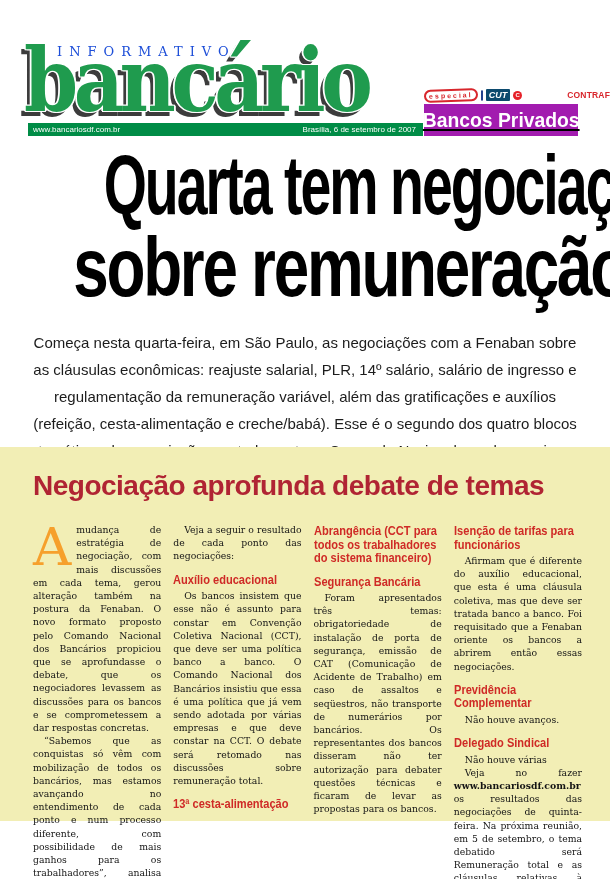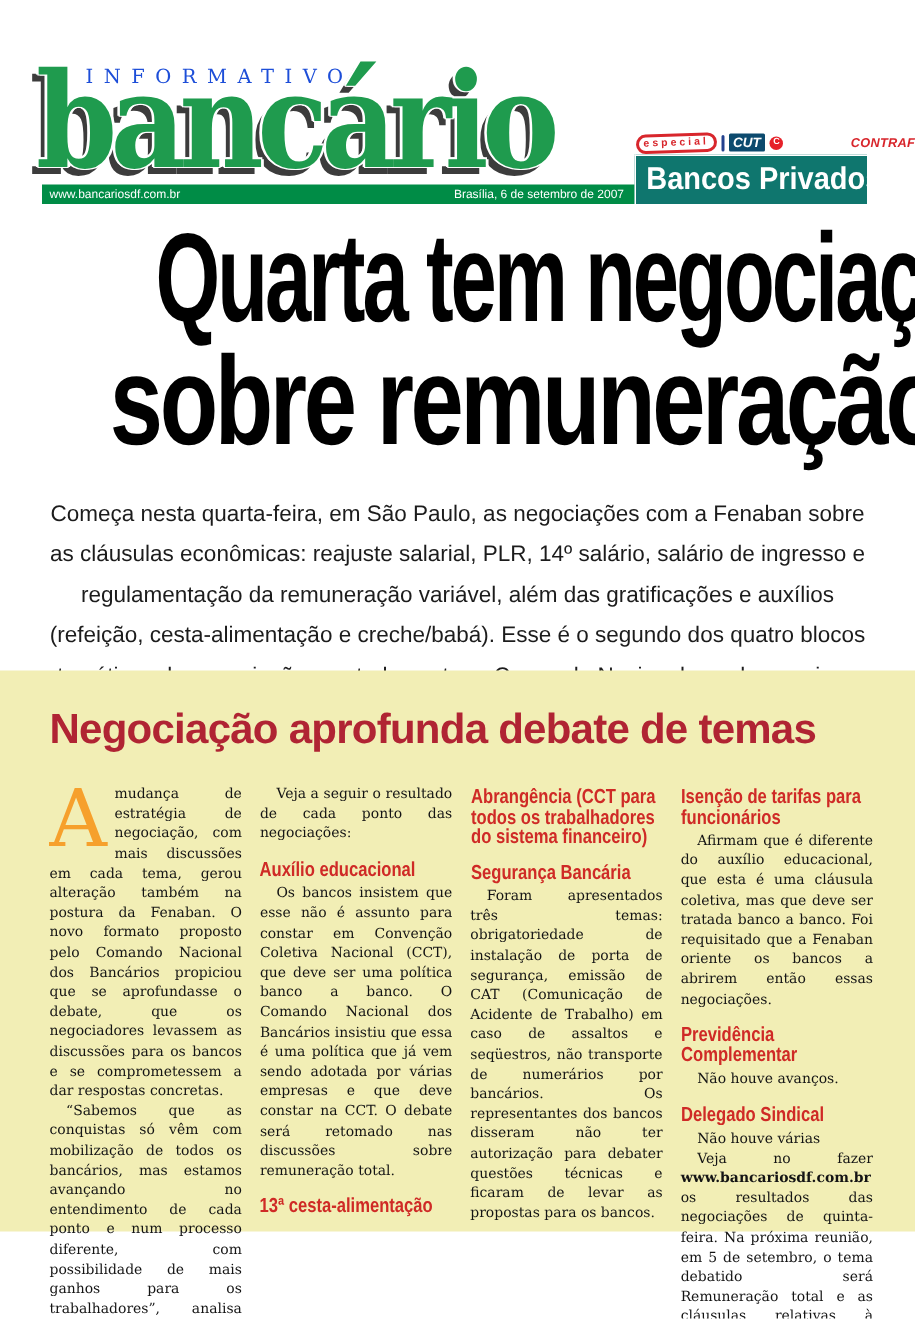--- a/index.html
+++ b/index.html
@@ -28,22 +28,22 @@
       -5px 5px 0 #3c3c3c;
   }
   .datebar {
     position:absolute; left:28px; top:123px; width:550px; height:13px;
     background:#008c46; color:#fff; font-size:8px; line-height:13px;
   }
   .datebar .site { position:absolute; left:5px; top:0; }
   .datebar .dateline { position:absolute; right:162px; top:0; }
   .edition-badge {
     position:absolute; left:423px; top:103px; width:155px; height:33px;
-    background:#0f766e; border-left:1px solid #fff; border-top:1px solid #fff;
-    display:flex; align-items:center; 
+    background:#a21caf; border-left:1px solid #fff; border-top:1px solid #fff;
+    display:flex; align-items:center; justify-content:center;text-decoration:underline;
   }
   .edition-badge span {
     color:#fff; font-weight:bold; font-size:21px; white-space:nowrap;
     transform:scaleX(0.92);
   }
   .logo-row {
     position:absolute; left:424px; top:88px; width:154px; height:14px;
     display:flex; align-items:center; gap:3px;
   }
   .stamp {
@@ -58,21 +58,21 @@
   }
   .cutlogo {
     background:#0c4a6e; color:#fff; font-weight:bold; font-style:italic;
     font-size:9px; line-height:12px; padding:0 3px; border-radius:1px;
   }
   .contraf { display:flex; align-items:center; gap:2px; color:#d8262c; font-weight:bold; }
   .contraf .c-circle {
     width:9px; height:9px; border-radius:50%; background:#e62129; color:#fff;
     font-size:6px; line-height:9px; text-align:center; font-weight:bold;
   }
-  .contraf .c-name { font-size:8.5px; font-style:italic; letter-spacing:0.2px;margin-left:43px; }
+  .contraf .c-name { font-size:8.5px; letter-spacing:0.2px;margin-left:43px; }
 
   
   .headline { position:absolute; top:144px; left:0; width:610px; text-align:center; color:#000; }
   .headline .hl {
     font-weight:700; font-size:84px; line-height:82px; letter-spacing:-3px;
     white-space:nowrap; transform-origin:center top;
   }
   .headline .hl1 { transform:scaleX(0.66); }
   .headline .hl2 { transform:scaleX(0.76); }
 

